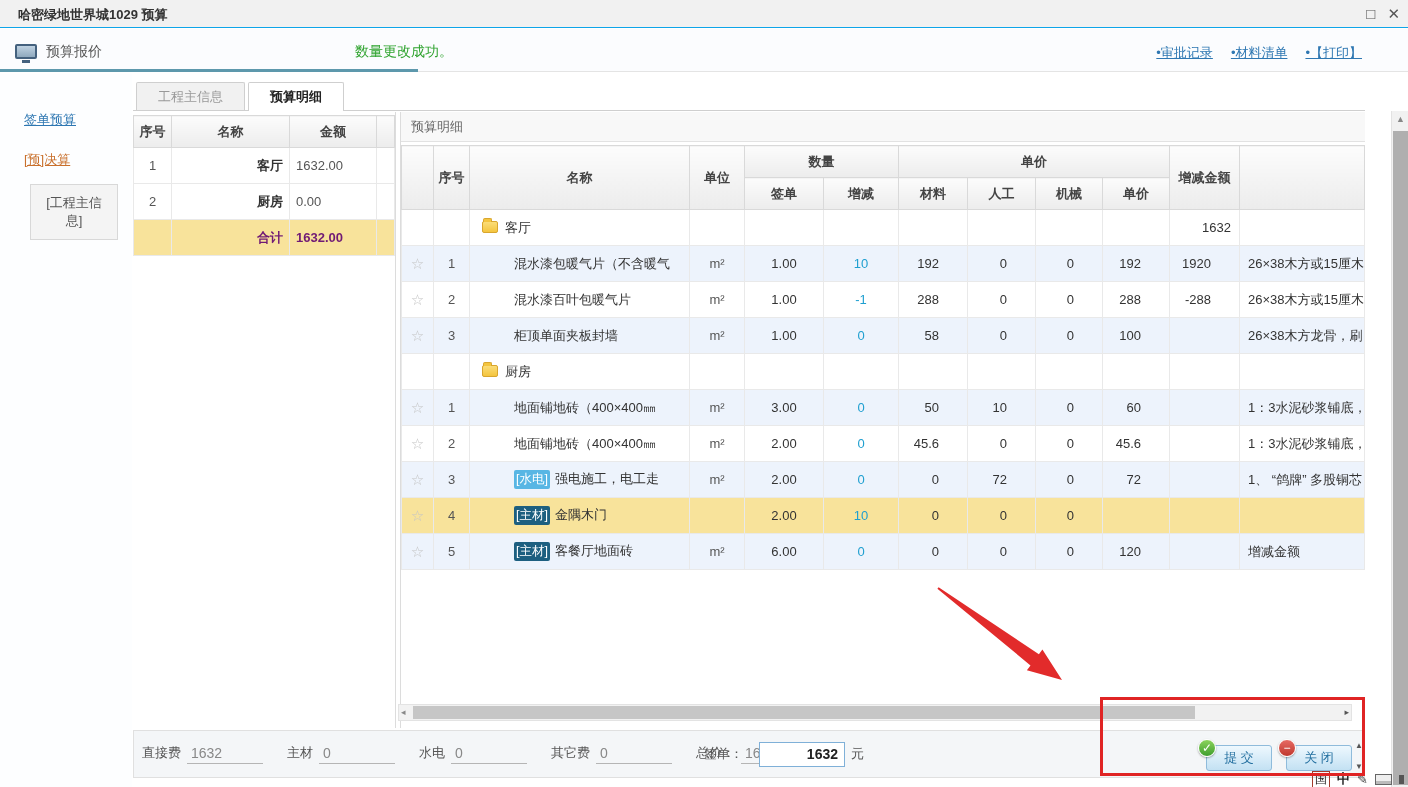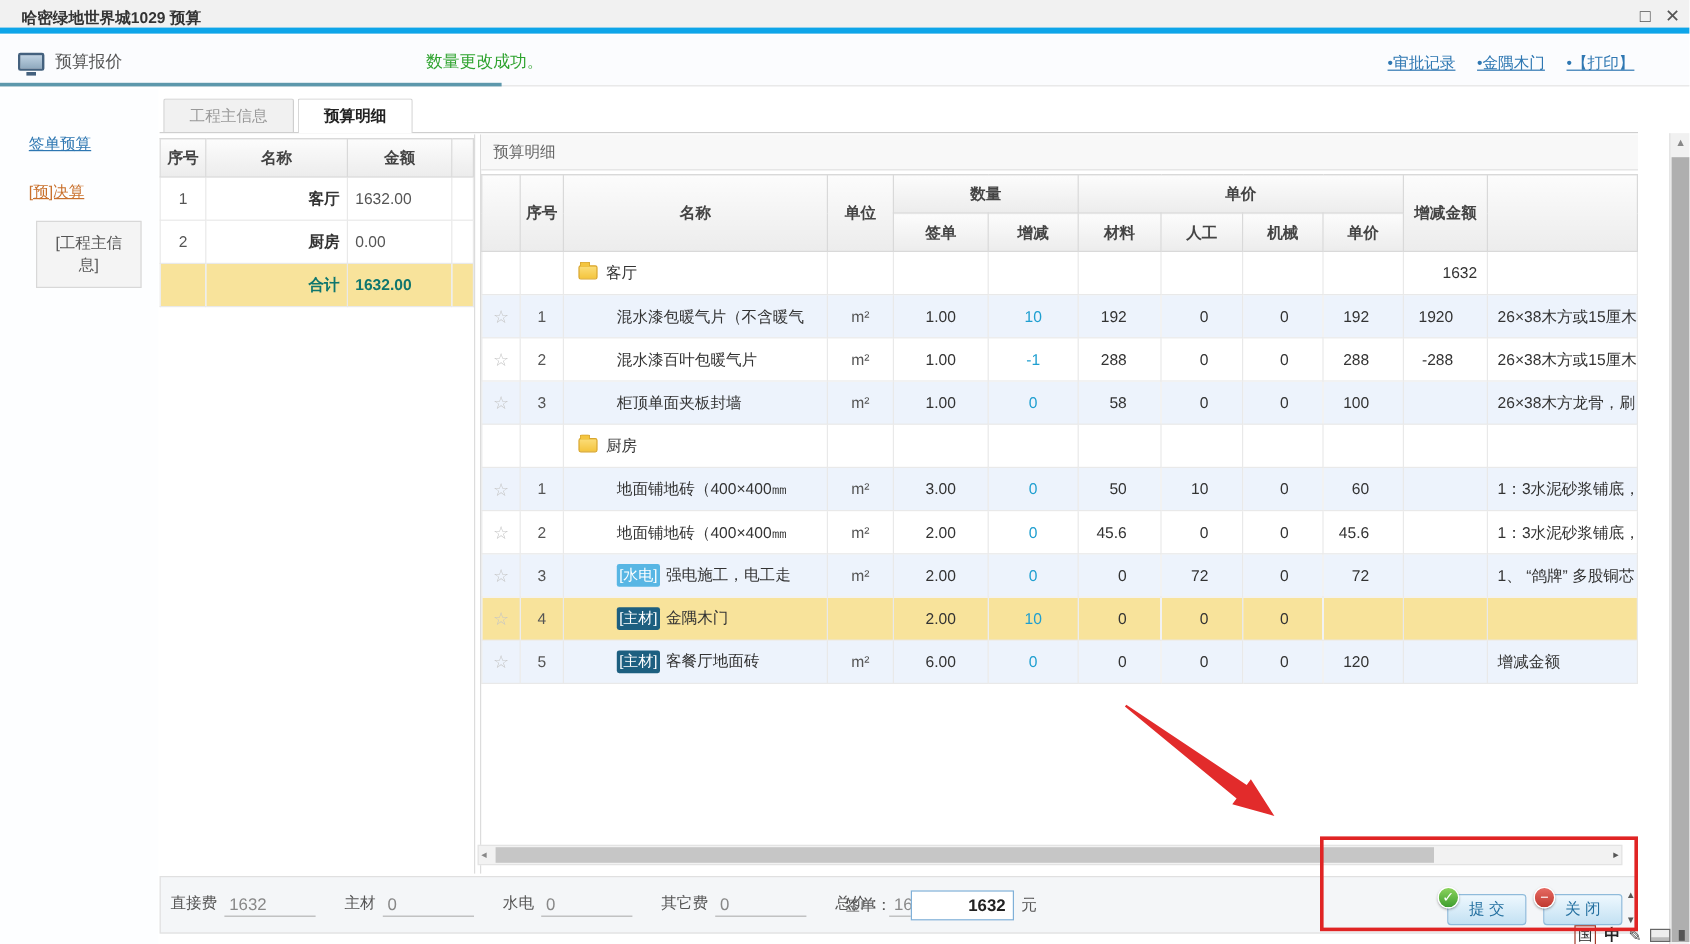--- a/index.html
+++ b/index.html
@@ -3,21 +3,21 @@
 <meta charset="utf-8">
 <style>
   * { box-sizing: border-box; margin:0; padding:0; }
   html,body { width:1408px; height:787px; }
   body {
     position:relative; overflow:hidden; background:#fff;
     font-family:"Liberation Sans", sans-serif; font-size:13px; color:#333;
   }
   
   .titlebar { position:absolute; left:0; top:0; width:1408px; height:28px;
-    background:#F1F1F1; border-bottom:5px solid #0ea5e9; }
+    background:#F1F1F1; border-bottom:1px solid #0ea5e9; }
   .titlebar .title { position:absolute; left:18px; top:6px; font-size:13px; font-weight:bold; color:#333; }
   .win-controls { position:absolute; right:8px; top:4px; display:flex; gap:12px; color:#555; font-size:15px; }
   .win-controls span { cursor:default; line-height:20px; }
   
   .toolbar { position:absolute; left:0; top:29px; width:1408px; height:43px;
     background:#FBFCFE; border-bottom:1px solid #E4E4E4; }
   .toolbar::after { content:''; position:absolute; left:0; bottom:-1px; width:418px; height:3px; background:#5D98AC; }
   .monitor-icon { position:absolute; left:15px; top:15px; width:22px; height:15px;
     border:2px solid #44617E; border-radius:2px; background:linear-gradient(#BFD2E2,#8FA9BE); }
   .monitor-icon::after { content:''; position:absolute; left:5px; bottom:-6px; width:8px; height:3px; background:#44617E; }
@@ -49,21 +49,21 @@
   .detail-panel { position:absolute; left:267px; top:1px; width:965px; height:616px;
     border-left:1px solid #DCDCDC; background:#fff; }
   table { border-collapse:collapse; table-layout:fixed; width:100%; margin-top:3px; font-size:13px; }
   th { background:linear-gradient(#FCFCFC,#ECECEC); border:1px solid #D9D9D9;
     font-weight:bold; color:#444; height:32px; }
   td { border:1px solid #E9E9E9; height:36px; color:#333; overflow:hidden; white-space:nowrap; }
   
   .space-table .c-seq  { text-align:center; color:#555; }
   .space-table .c-name { text-align:right; font-weight:bold; padding-right:6px; }
   .space-table .c-amt  { text-align:left; padding-left:6px; color:#555; }
-  .space-table .total-row td { background:#F8E39B; font-weight:bold; color:#0f766e; }
+  .space-table .total-row td { background:#F8E39B; font-weight:bold; color:#701a75; }
   
   .detail-table .c-star { text-align:center; }
   .star { color:#C5C5C5; font-size:15px; cursor:pointer; }
   .detail-table .c-seq   { text-align:center; color:#555; }
   .detail-table .c-name  { text-align:left; padding-left:12px; }
   .detail-table .c-item  { padding-left:44px; }
   .detail-table .c-unit  { text-align:center; color:#555; }
   .detail-table .c-qty   { text-align:center; }
   .detail-table .c-chg   { color:#1F9FD0; }
   .detail-table .c-num   { text-align:right; padding-right:28px; }
@@ -140,21 +140,21 @@
     <span>✕</span>
   </div>
 </div>
 
 <div class="toolbar">
   <span class="monitor-icon"></span>
   <span class="app-label">预算报价</span>
   <span class="status-msg">数量更改成功。</span>
   <div class="toolbar-links" id="toolbar-links">
       <a class="tb-link" href="#">•审批记录</a>
-      <a class="tb-link" href="#">•金隅木门</a>
+      <a class="tb-link" href="#">•材料清单</a>
       <a class="tb-link" href="#">•【打印】</a>
     </div>
 </div>
 
 <div class="sidebar" id="sidebar">
     <div class="side-item link-blue">签单预算</div>
     <div class="side-item link-orange">[预]决算</div>
     <div class="side-item selected">[工程主信息]</div>
   </div>
 

